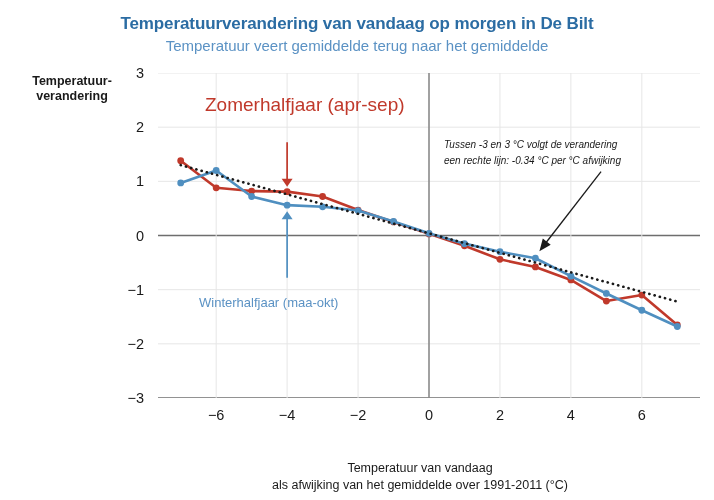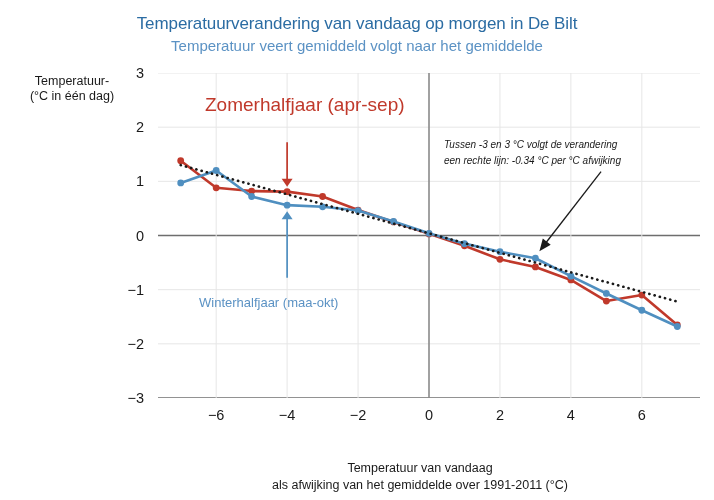--- a/index.html
+++ b/index.html
@@ -11,21 +11,21 @@
     overflow:hidden;
     position:relative;
   }
   #root{position:absolute;left:0;top:0;width:714px;height:500px;}
 
   
   .title{
     position:absolute;
     left:0;top:14px;width:714px;
     text-align:center;
-    font-size:17px;font-weight:normal;
+    font-size:17px;font-weight:bold;
     color:#2b6ca3;
     letter-spacing:-0.1px;
     white-space:nowrap;
   }
   .subtitle{
     position:absolute;
     left:0;top:37px;width:714px;
     text-align:center;
     font-size:15px;font-weight:normal;
     color:#5b92c4;
@@ -33,21 +33,21 @@
   }
 
   
   .ytitle{
     position:absolute;
     left:8px;top:74px;width:128px;
     text-align:center;
     font-size:12.5px;line-height:15px;
     color:#1a1a1a;
   }
-  .ytitle div{white-space:nowrap;}
+  .ytitle div{white-space:nowrap;font-weight:bold;}
 
   
   .xtitle{
     position:absolute;
     left:140px;top:460px;width:560px;
     text-align:center;
     font-size:12.5px;line-height:17px;
     color:#1a1a1a;
   }
   .xtitle div{white-space:nowrap;}
@@ -96,25 +96,25 @@
     font-style:italic;
   }
   .annot div{white-space:nowrap;}
 </style>
 </head>
 <body>
 
 <div id="root">
 
   <div class="title">Temperatuurverandering van vandaag op morgen in De Bilt</div>
-  <div class="subtitle">Temperatuur veert gemiddeld volgt naar het gemiddelde</div>
+  <div class="subtitle">Temperatuur veert gemiddelde terug naar het gemiddelde</div>
 
   <div class="ytitle">
     <div>Temperatuur-</div>
-    <div>(°C in één dag)</div>
+    <div>verandering</div>
   </div>
 
   <div class="xtitle">
     <div>Temperatuur van vandaag</div>
     <div>als afwijking van het gemiddelde over 1991-2011 (°C)</div>
   </div>
 
   <div class="plot">
     <svg class="svg-layer" id="chart-svg" width="542" height="325">
         <line x1="0" y1="0" x2="542" y2="0" stroke="#e6e6e6" stroke-width="1"></line>

